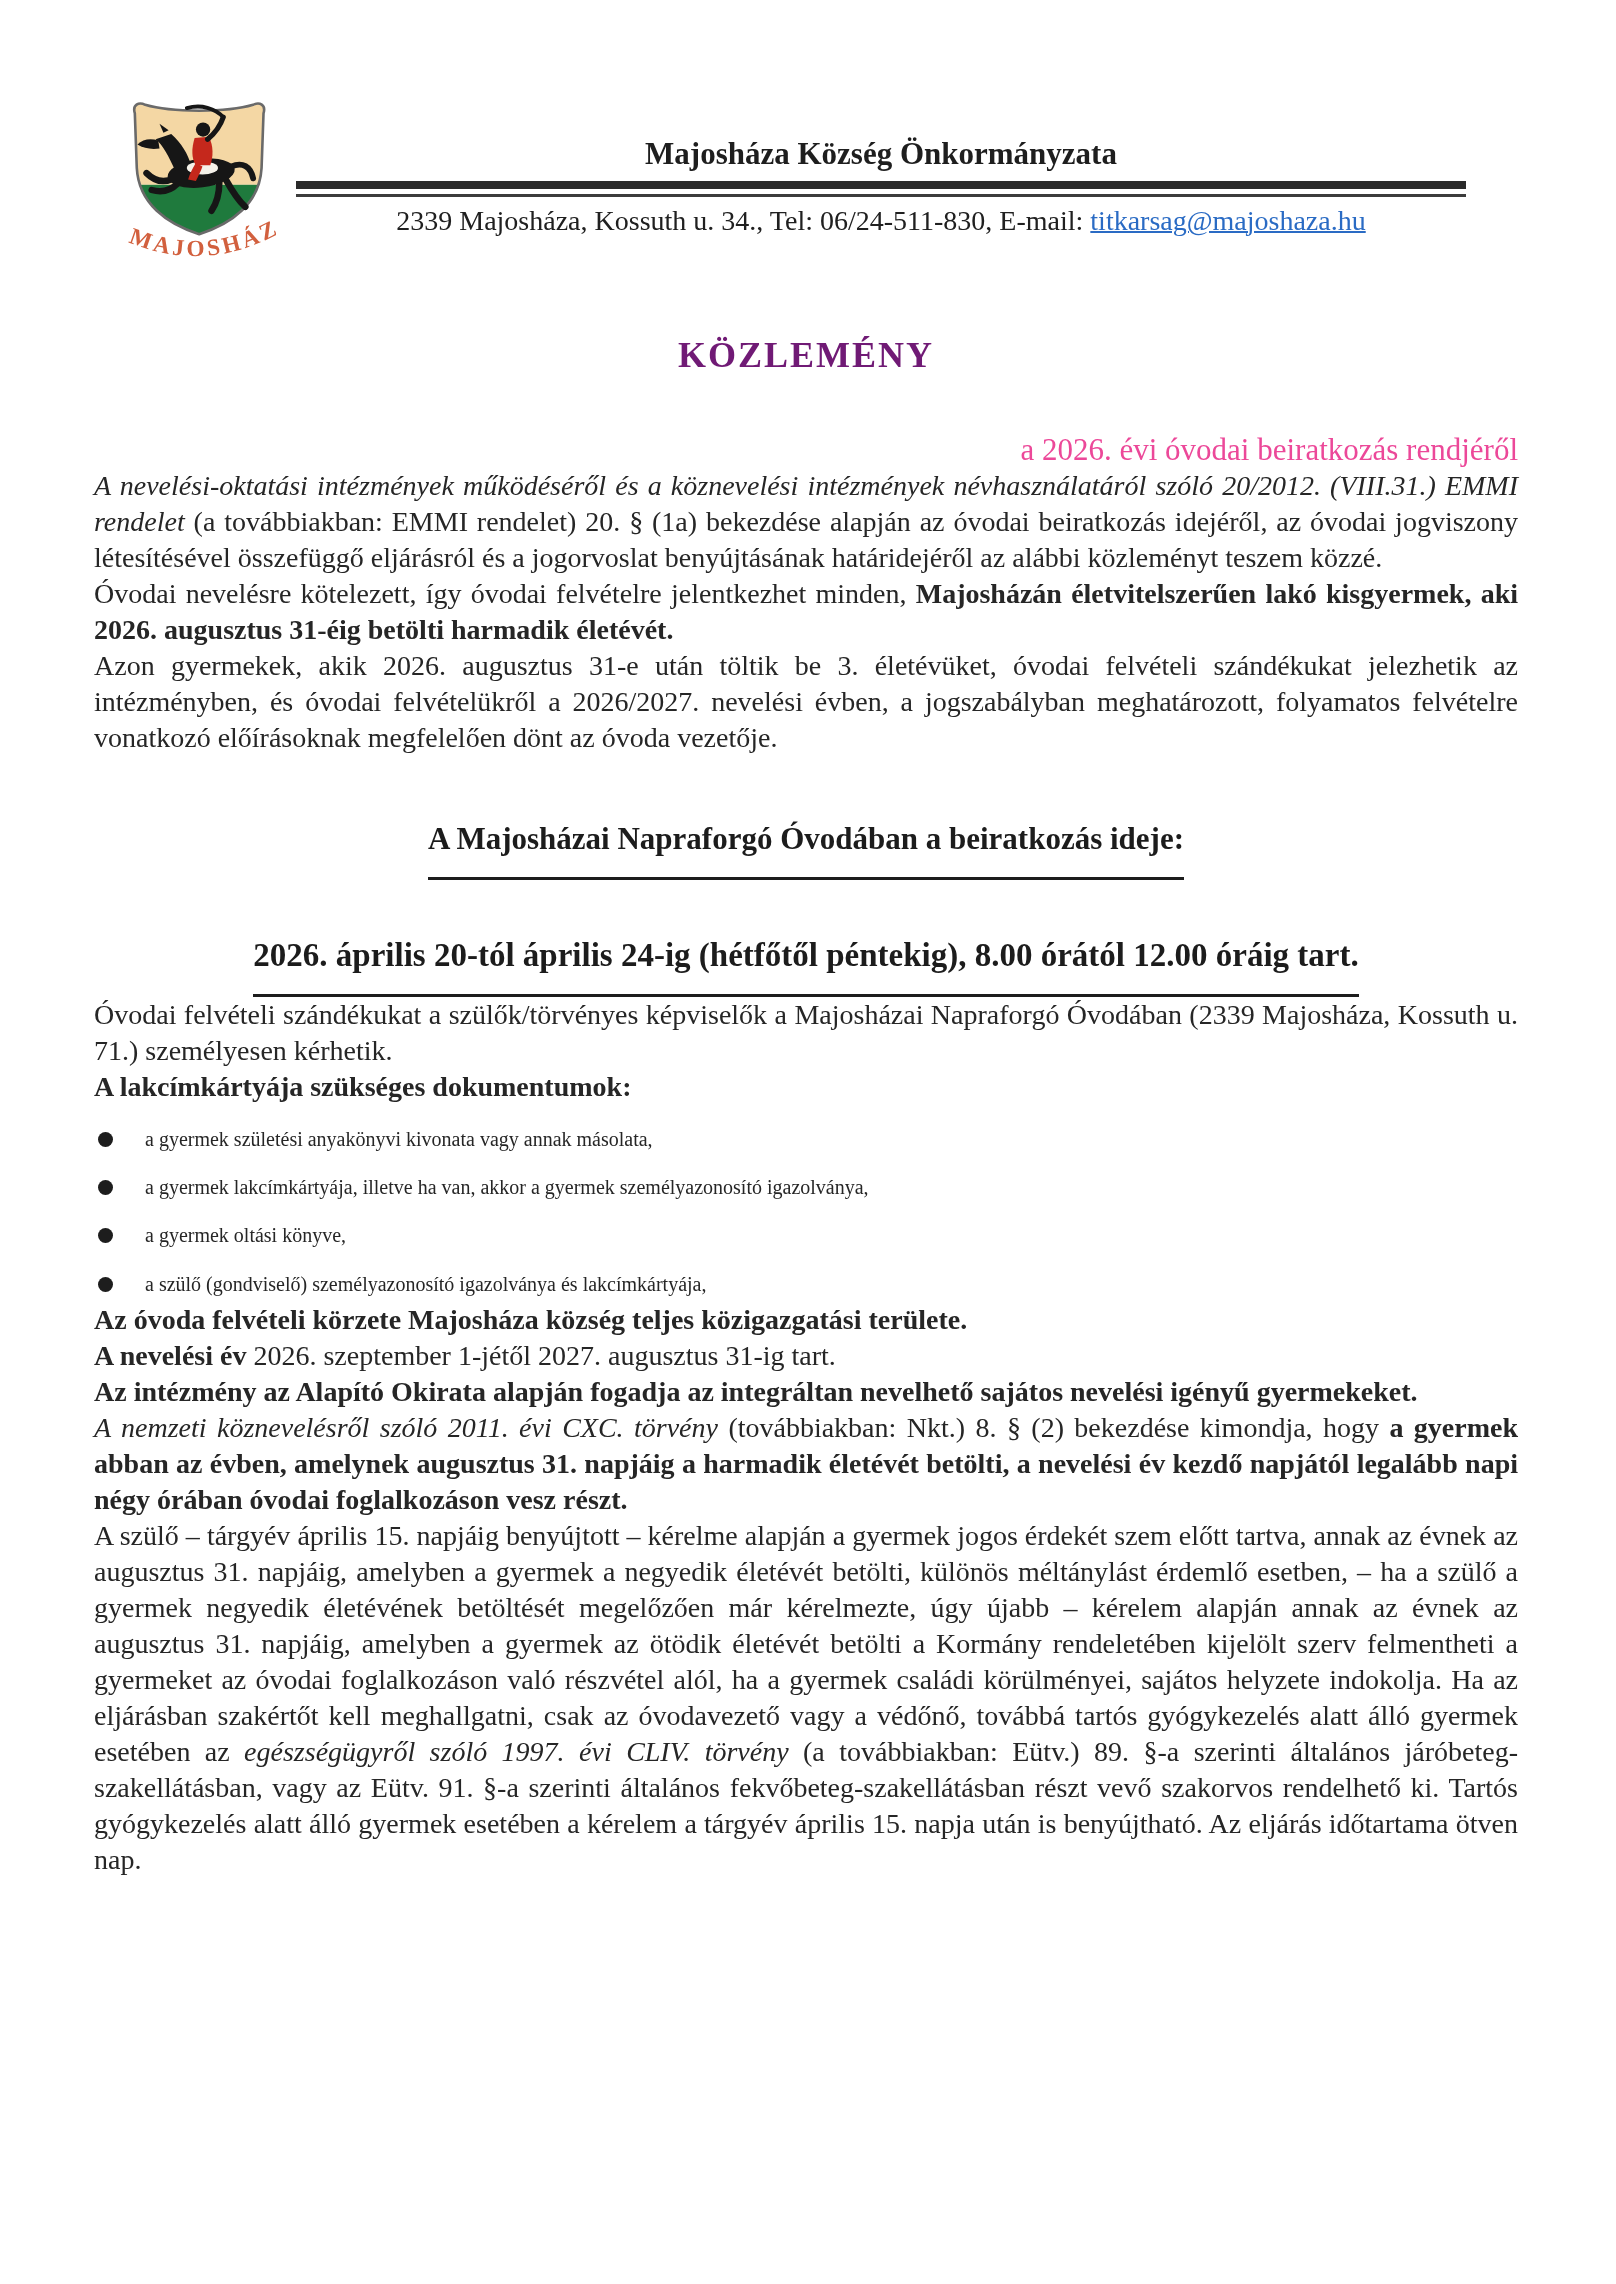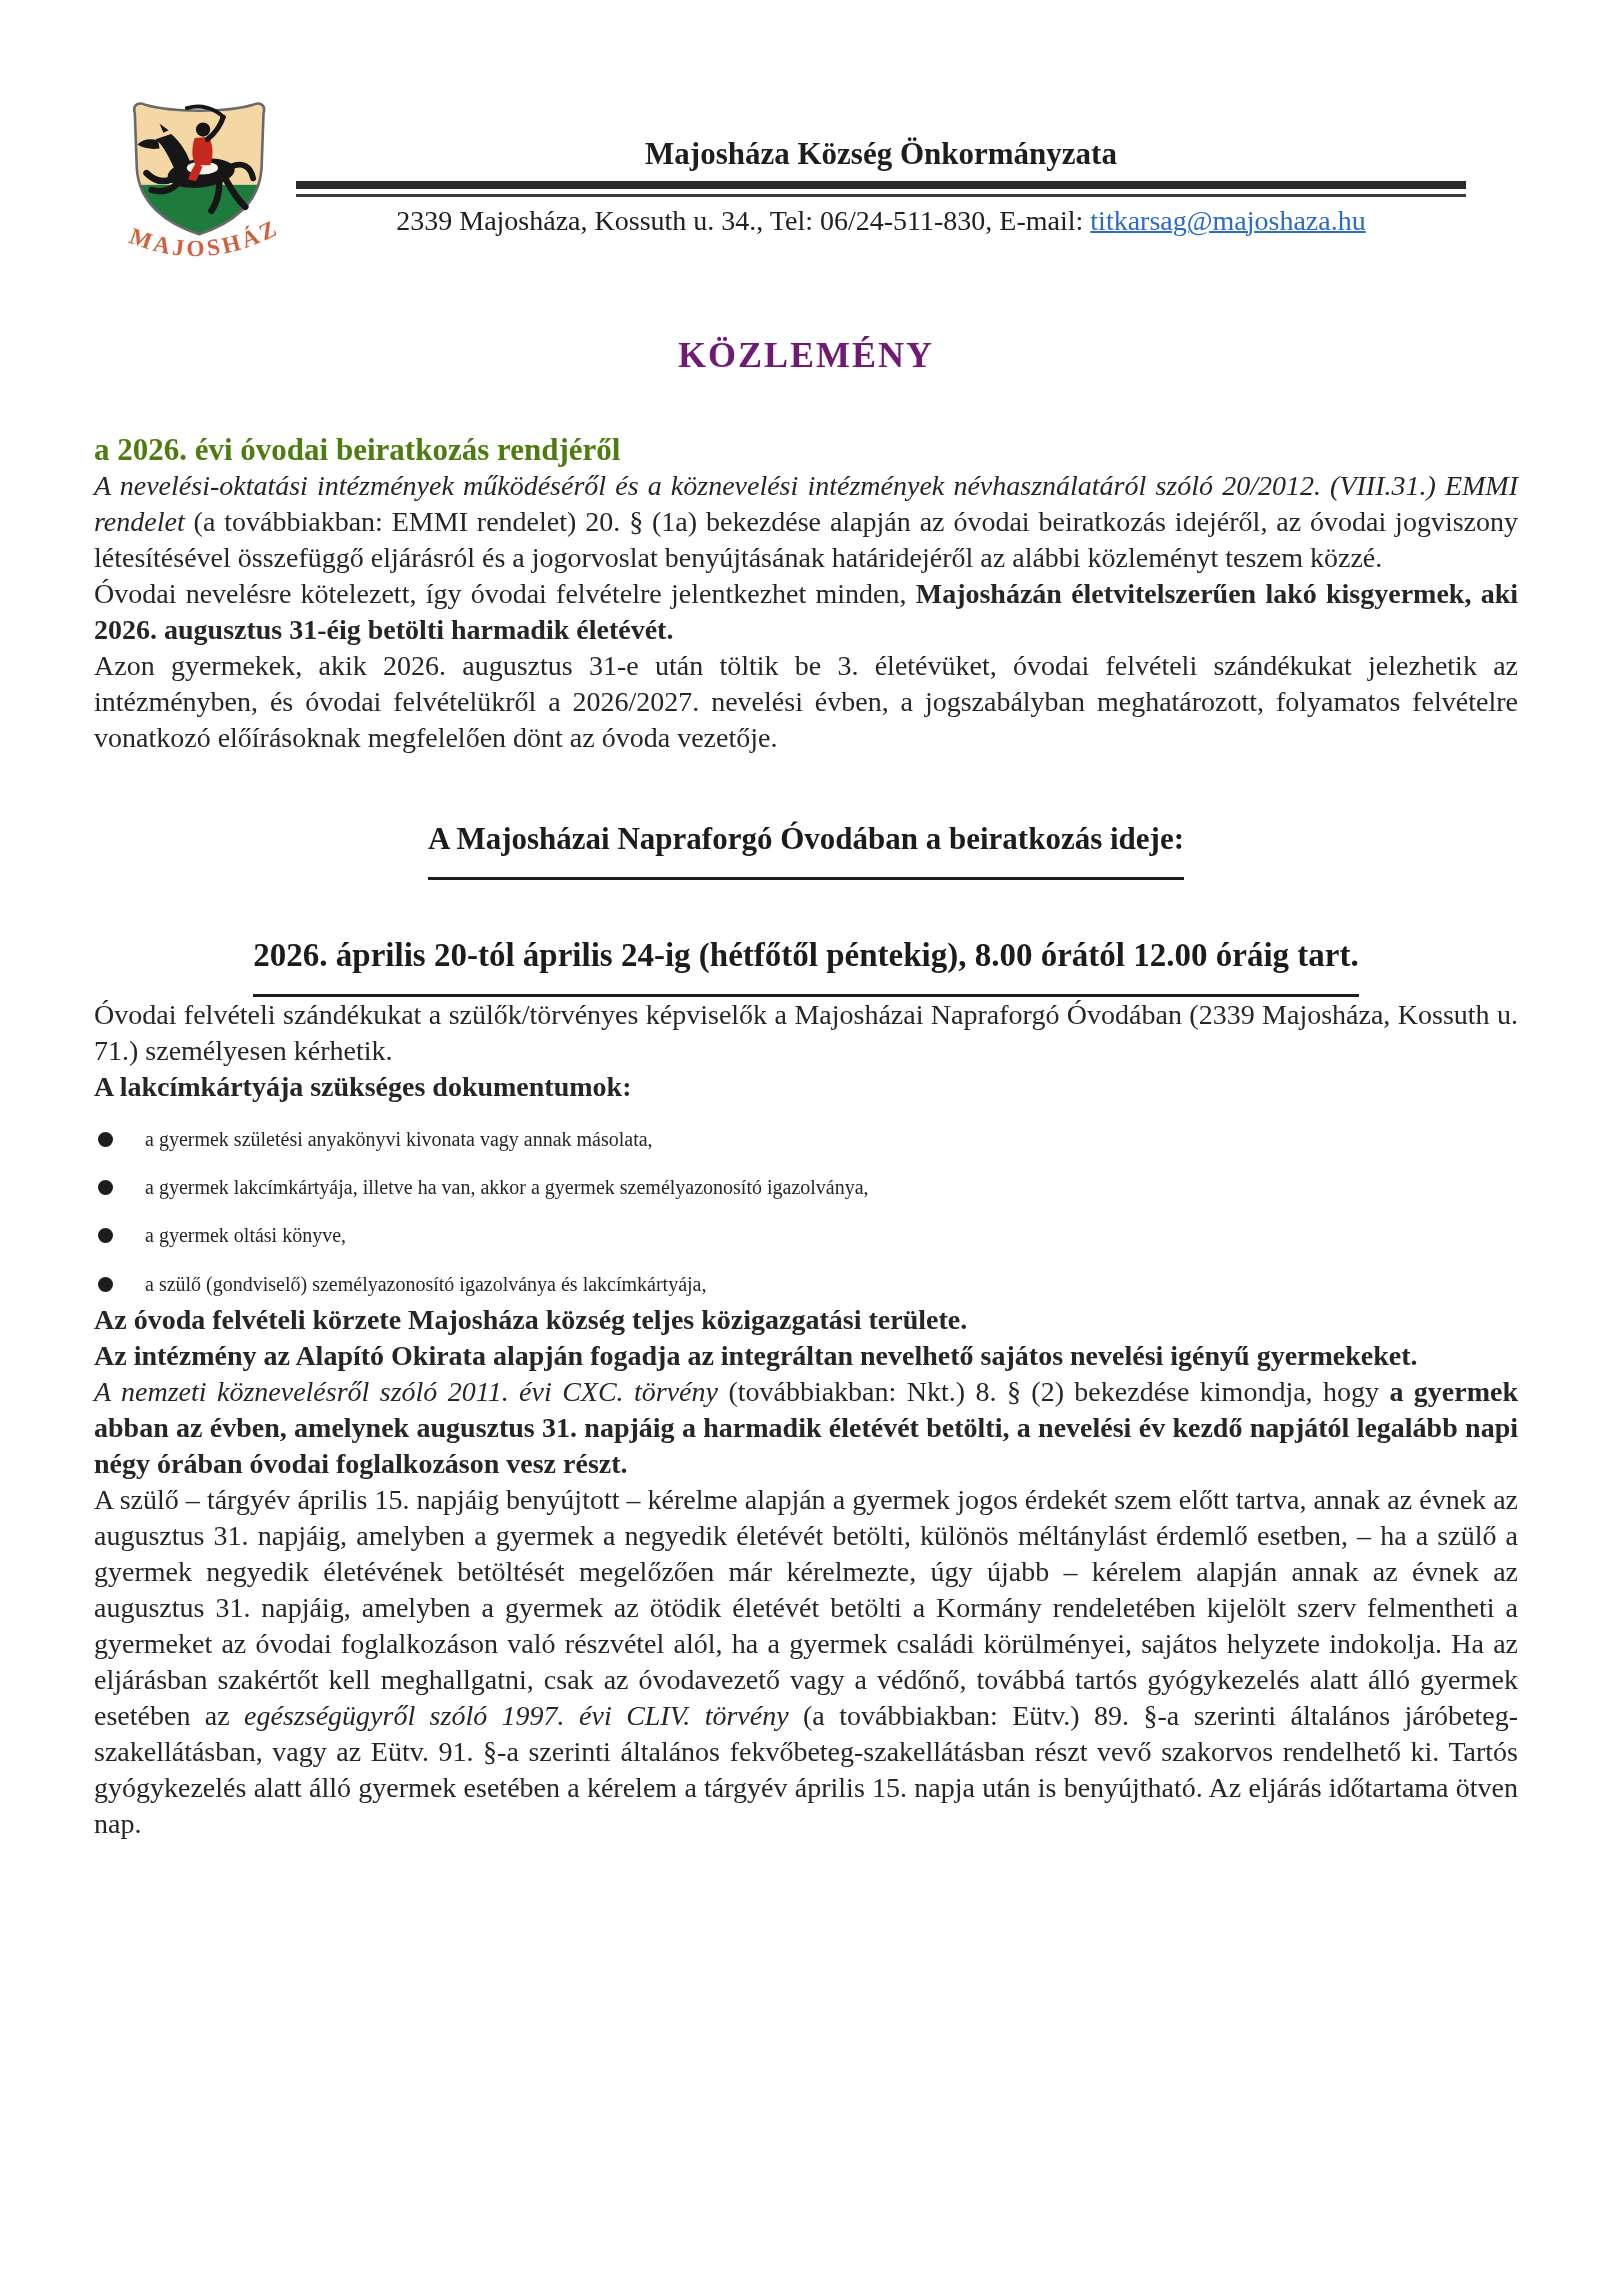--- a/index.html
+++ b/index.html
@@ -30,22 +30,22 @@
   }
   .contact-line { margin-top: 6.5px; font-size: 28px; line-height: 36px; color: #202020; }
   .email-link { color: #2a6bc4; text-decoration: underline; text-decoration-thickness: 2px; }
 
   
   .doc-title {
     margin: 60px 0 0 0; text-align: center;
     font-size: 36px; font-weight: bold; letter-spacing: 2px; color: #701a75;
   }
   .doc-subtitle {
-    margin: 56px 0 0 0; text-align: left;
-    font-size: 31px; font-weight: bold; color: #4d7c0f;
+    margin: 56px 0 0 0; text-align: right;
+    font-size: 31px; font-weight: normal; color: #ec4899;
   }
   .section-heading {
     margin: 65px 0 0 0; text-align: center;
     font-size: 31px; font-weight: bold; color: #1c1c1c;
   }
   .section-heading .u, .period .u {
     display: inline-block;
     border-bottom: 3.9px solid #1d1d1d;
     padding-bottom: 20px;
   }
@@ -167,20 +167,21 @@
 
     <ul class="docs-list">
       <li><span class="dot"></span><span>a gyermek születési anyakönyvi kivonata vagy annak másolata,</span></li>
       <li><span class="dot"></span><span>a gyermek lakcímkártyája, illetve ha van, akkor a gyermek személyazonosító igazolványa,</span></li>
       <li><span class="dot"></span><span>a gyermek oltási könyve,</span></li>
       <li><span class="dot"></span><span>a szülő (gondviselő) személyazonosító igazolványa és lakcímkártyája,</span></li>
     </ul>
 
     <p class="body-text mt-district"><span class="b ">Az óvoda felvételi körzete Majosháza község teljes közigazgatási területe.</span></p>
 
+    <p class="body-text mt-year"><span class="b ">A nevelési év</span><span class=""> 2026. szeptember 1-jétől 2027. augusztus 31-ig tart.</span></p>
 
     <p class="body-text mt-integr"><span class="b ">Az intézmény az Alapító Okirata alapján fogadja az integráltan nevelhető sajátos nevelési igényű gyermekeket.</span></p>
 
     <p class="body-text mt-legal"><span class="i">A nemzeti köznevelésről szóló 2011. évi CXC. törvény</span><span class=""> (továbbiakban: Nkt.) 8. § (2) bekezdése kimondja, hogy </span><span class="b ">a gyermek abban az évben, amelynek augusztus 31. napjáig a harmadik életévét betölti, a nevelési év kezdő napjától legalább napi négy órában óvodai foglalkozáson vesz részt.</span></p>
     <p class="body-text"><span class="">A szülő – tárgyév április 15. napjáig benyújtott – kérelme alapján a gyermek jogos érdekét szem előtt tartva, annak az évnek az augusztus 31. napjáig, amelyben a gyermek a negyedik életévét betölti, különös méltánylást érdemlő esetben, – ha a szülő a gyermek negyedik életévének betöltését megelőzően már kérelmezte, úgy újabb – kérelem alapján annak az évnek az augusztus 31. napjáig, amelyben a gyermek az ötödik életévét betölti a Kormány rendeletében kijelölt szerv felmentheti a gyermeket az óvodai foglalkozáson való részvétel alól, ha a gyermek családi körülményei, sajátos helyzete indokolja. Ha az eljárásban szakértőt kell meghallgatni, csak az óvodavezető vagy a védőnő, továbbá tartós gyógykezelés alatt álló gyermek esetében az </span><span class="i">egészségügyről szóló 1997. évi CLIV. törvény</span><span class=""> (a továbbiakban: Eütv.) 89. §-a szerinti általános járóbeteg-szakellátásban, vagy az Eütv. 91. §-a szerinti általános fekvőbeteg-szakellátásban részt vevő szakorvos rendelhető ki. Tartós gyógykezelés alatt álló gyermek esetében a kérelem a tárgyév április 15. napja után is benyújtható. Az eljárás időtartama ötven nap.</span></p>
 
   </div>
 </div>
 
 

